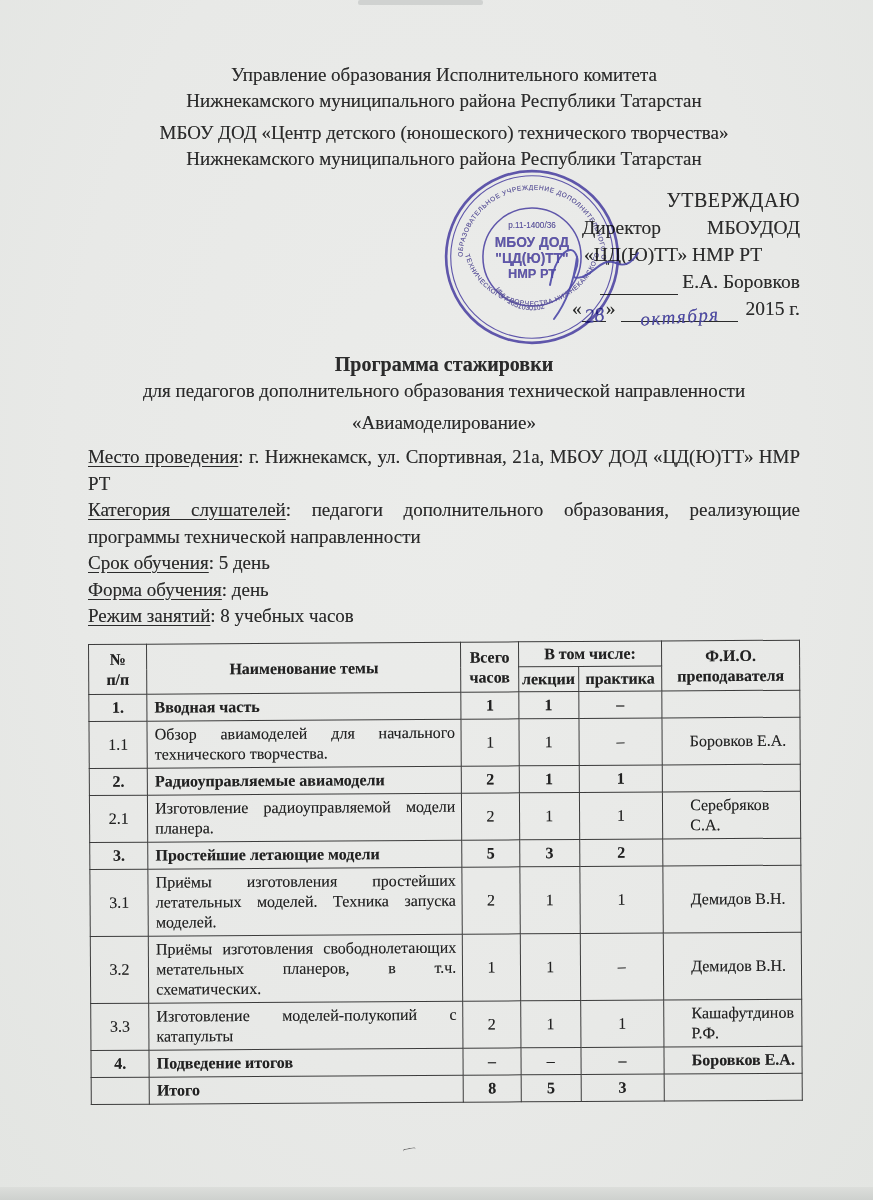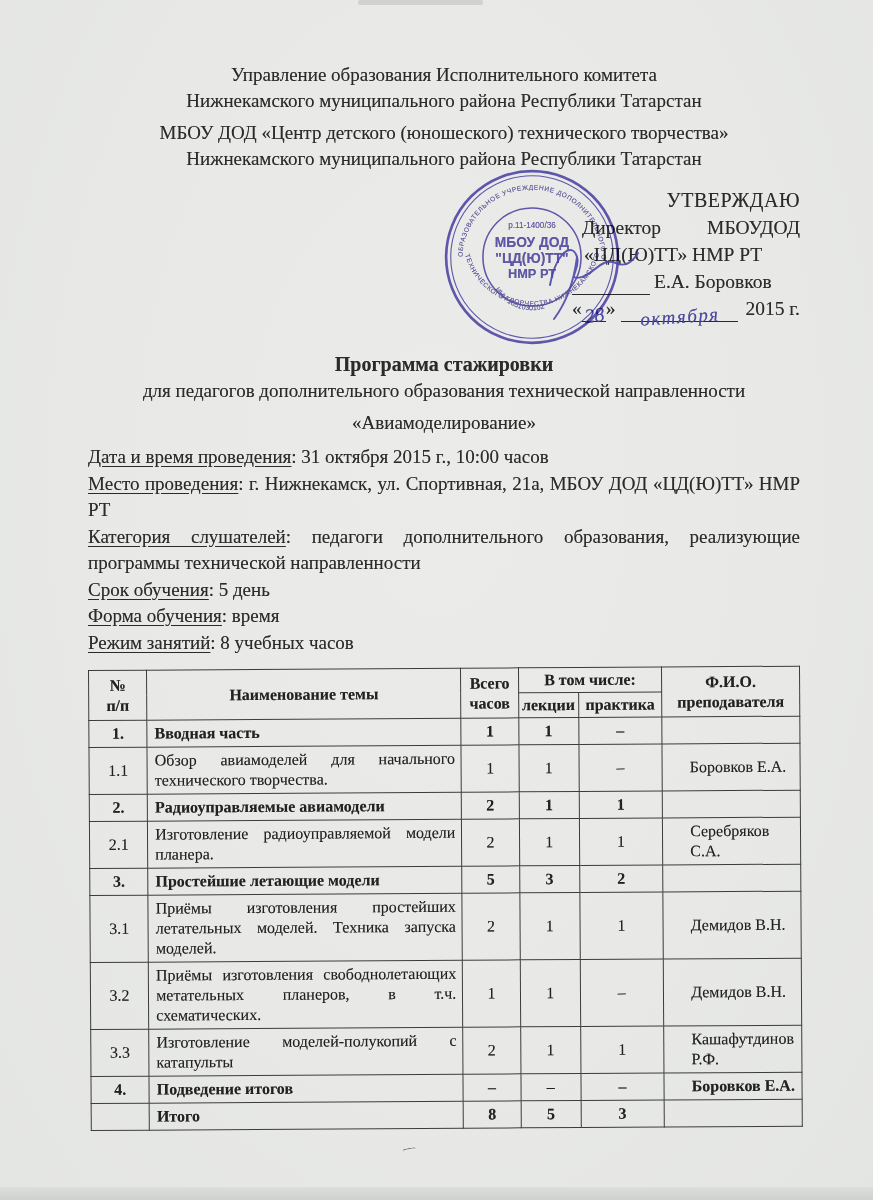--- a/index.html
+++ b/index.html
@@ -18,21 +18,21 @@
   .doc{position:absolute;left:88px;top:62px;width:712px;}
   .org-header{text-align:center;font-size:19px;line-height:26px;}
   .org-header .grp2{margin-top:6px;}
 
   
   .approval-zone{position:relative;height:170px;margin-top:3px;}
   .approval{position:absolute;right:0;top:12px;width:228px;font-size:19.5px;line-height:27px;}
   .a1{text-align:right;font-size:20px;letter-spacing:.5px;}
   .a2{display:flex;justify-content:space-between;padding-left:10px;}
   .a3{padding-left:12px;}
-  .a4{display:flex;justify-content:flex-start;align-items:flex-end;}
+  .a4{display:flex;justify-content:flex-end;align-items:flex-end;}
   .sig-line{display:inline-block;width:78px;border-bottom:1.2px solid #2b2b2b;height:20px;margin-right:4px;}
   .a5{display:flex;align-items:flex-end;white-space:nowrap;}
   .day-slot{display:inline-block;width:24px;border-bottom:1.2px solid #2b2b2b;text-align:center;height:22px;}
   .month-slot{display:inline-block;flex:1;border-bottom:1.2px solid #2b2b2b;text-align:center;height:22px;margin:0 5px;}
   .hand{font-style:italic;color:#4d49a8;display:inline-block;}
   .hand-day{transform:rotate(-8deg) translateY(3px);font-size:20px;}
   .hand-month{transform:rotate(-4deg) translateY(4px);font-size:19px;letter-spacing:1.5px;}
   .year{padding-left:2px;text-align:right;}
 
   .stamp{position:absolute;left:352px;top:-10px;width:184px;height:184px;mix-blend-mode:multiply;opacity:.92;}
@@ -132,25 +132,24 @@
       </svg>
     </div>
 
     <div class="title-block">
       <div class="t-main">Программа стажировки</div>
       <div class="t-sub">для педагогов дополнительного образования технической направленности</div>
       <div class="t-name">«Авиамоделирование»</div>
     </div>
 
     <div class="details">
-      <p class="detail"><span class="dlabel">Дата и время проведения</span><span>: 31 октября 2015 г., 10:00 часов</span></p>
       <p class="detail"><span class="dlabel">Место проведения</span><span>: г. Нижнекамск, ул. Спортивная, 21а, МБОУ ДОД «ЦД(Ю)ТТ» НМР РТ</span></p>
       <p class="detail"><span class="dlabel">Категория слушателей</span><span>: педагоги дополнительного образования, реализующие программы технической направленности</span></p>
       <p class="detail"><span class="dlabel">Срок обучения</span><span>: 5 день</span></p>
-      <p class="detail"><span class="dlabel">Форма обучения</span><span>: время</span></p>
+      <p class="detail"><span class="dlabel">Форма обучения</span><span>: день</span></p>
       <p class="detail"><span class="dlabel">Режим занятий</span><span>: 8 учебных часов</span></p>
     </div>
 
     <div class="tbl-wrap">
       <table class="tbl">
         <colgroup>
             <col style="width:49px">
             <col style="width:325px">
             <col style="width:58px">
             <col style="width:58px">

